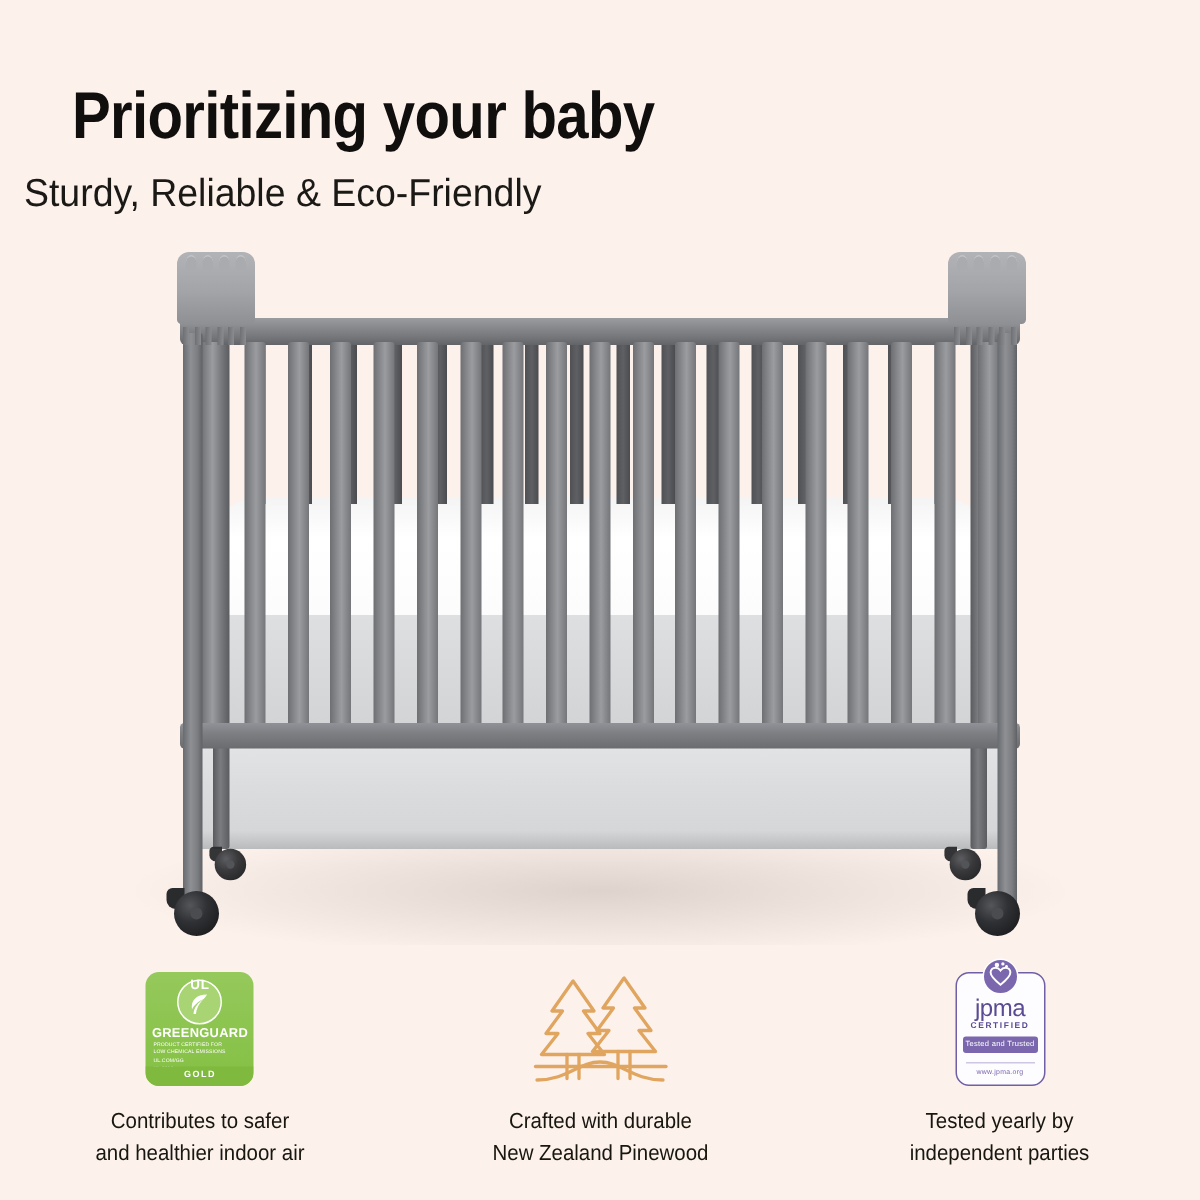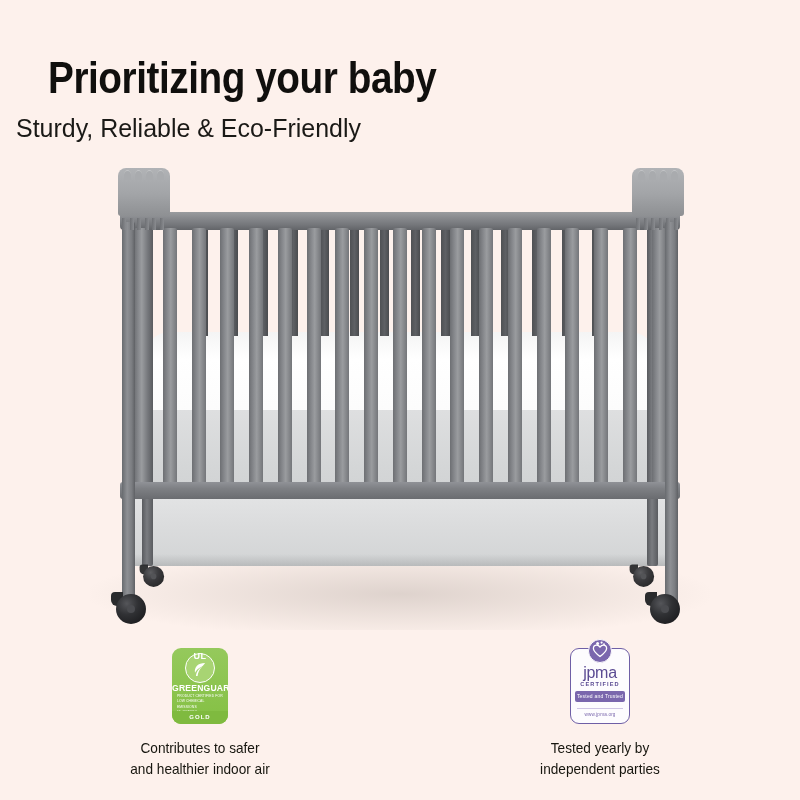--- a/index.html
+++ b/index.html
@@ -284,21 +284,21 @@
     margin-top: 10px;
     font-size: 14.5px;
     line-height: 1.42;
     color: #17160f;
     transform: scaleX(0.94);
   }
   .caption span { display: block; }
 
   
   .gg {
-    width: 56px;
+    width: 72px;
     height: 76px;
     border-radius: 9px;
     background: linear-gradient(180deg,#93c councils 0%, #8cc751 100%);
     background: linear-gradient(180deg,#95c95c 0%, #84c043 100%);
     position: relative;
     color: #fff;
     overflow: hidden;
   }
   .gg .ulcircle {
     position: absolute;
@@ -566,20 +566,38 @@
         </div>
         <div class="ggbar">GOLD</div>
       </div>
     </div>
     <div class="caption">
       <span>Contributes to safer</span>
       <span>and healthier indoor air</span>
     </div>
   </div>
 
+  <div class="feature">
+    <div class="badge-area">
+      <svg width="96" height="76" viewBox="0 0 96 76">
+        <g fill="none" stroke="#e0a55e" stroke-width="2.2" stroke-linejoin="round" stroke-linecap="round">
+          <path d="M30 6 L16 26 H23 L12 41 H20 L9 55 H51 L40 41 H48 L37 26 H44 Z"></path>
+          <path d="M64 4 L50 24 H57 L46 39 H54 L43 53 H85 L74 39 H82 L71 24 H78 Z"></path>
+          <path d="M26 55 v16 M34 55 v16"></path>
+          <path d="M60 53 v18 M68 53 v18"></path>
+          <path d="M5 63 H92"></path>
+          <path d="M6 72 C26 72 34 60 48 60 C62 60 70 72 90 72"></path>
+        </g>
+      </svg>
+    </div>
+    <div class="caption">
+      <span>Crafted with durable</span>
+      <span>New Zealand Pinewood</span>
+    </div>
+  </div>
 
   <div class="feature">
     <div class="badge-area">
       <div class="jp">
         <div class="heartcircle">
           <svg width="20" height="20" viewBox="0 0 20 20">
             <path d="M10 16.5 C5.6 13 3.4 10.8 3.4 8.4 C3.4 6.5 4.9 5.1 6.7 5.1 C7.9 5.1 9.1 5.8 10 7 C10.9 5.8 12.1 5.1 13.3 5.1 C15.1 5.1 16.6 6.5 16.6 8.4 C16.6 10.8 14.4 13 10 16.5 Z" fill="none" stroke="#ffffff" stroke-width="1.3"></path>
             <circle cx="7.6" cy="3.4" r="1.5" fill="#ffffff"></circle>
             <circle cx="11.6" cy="2.6" r="1.1" fill="#ffffff"></circle>
             <circle cx="14" cy="4.2" r="0.9" fill="#ffffff"></circle>

